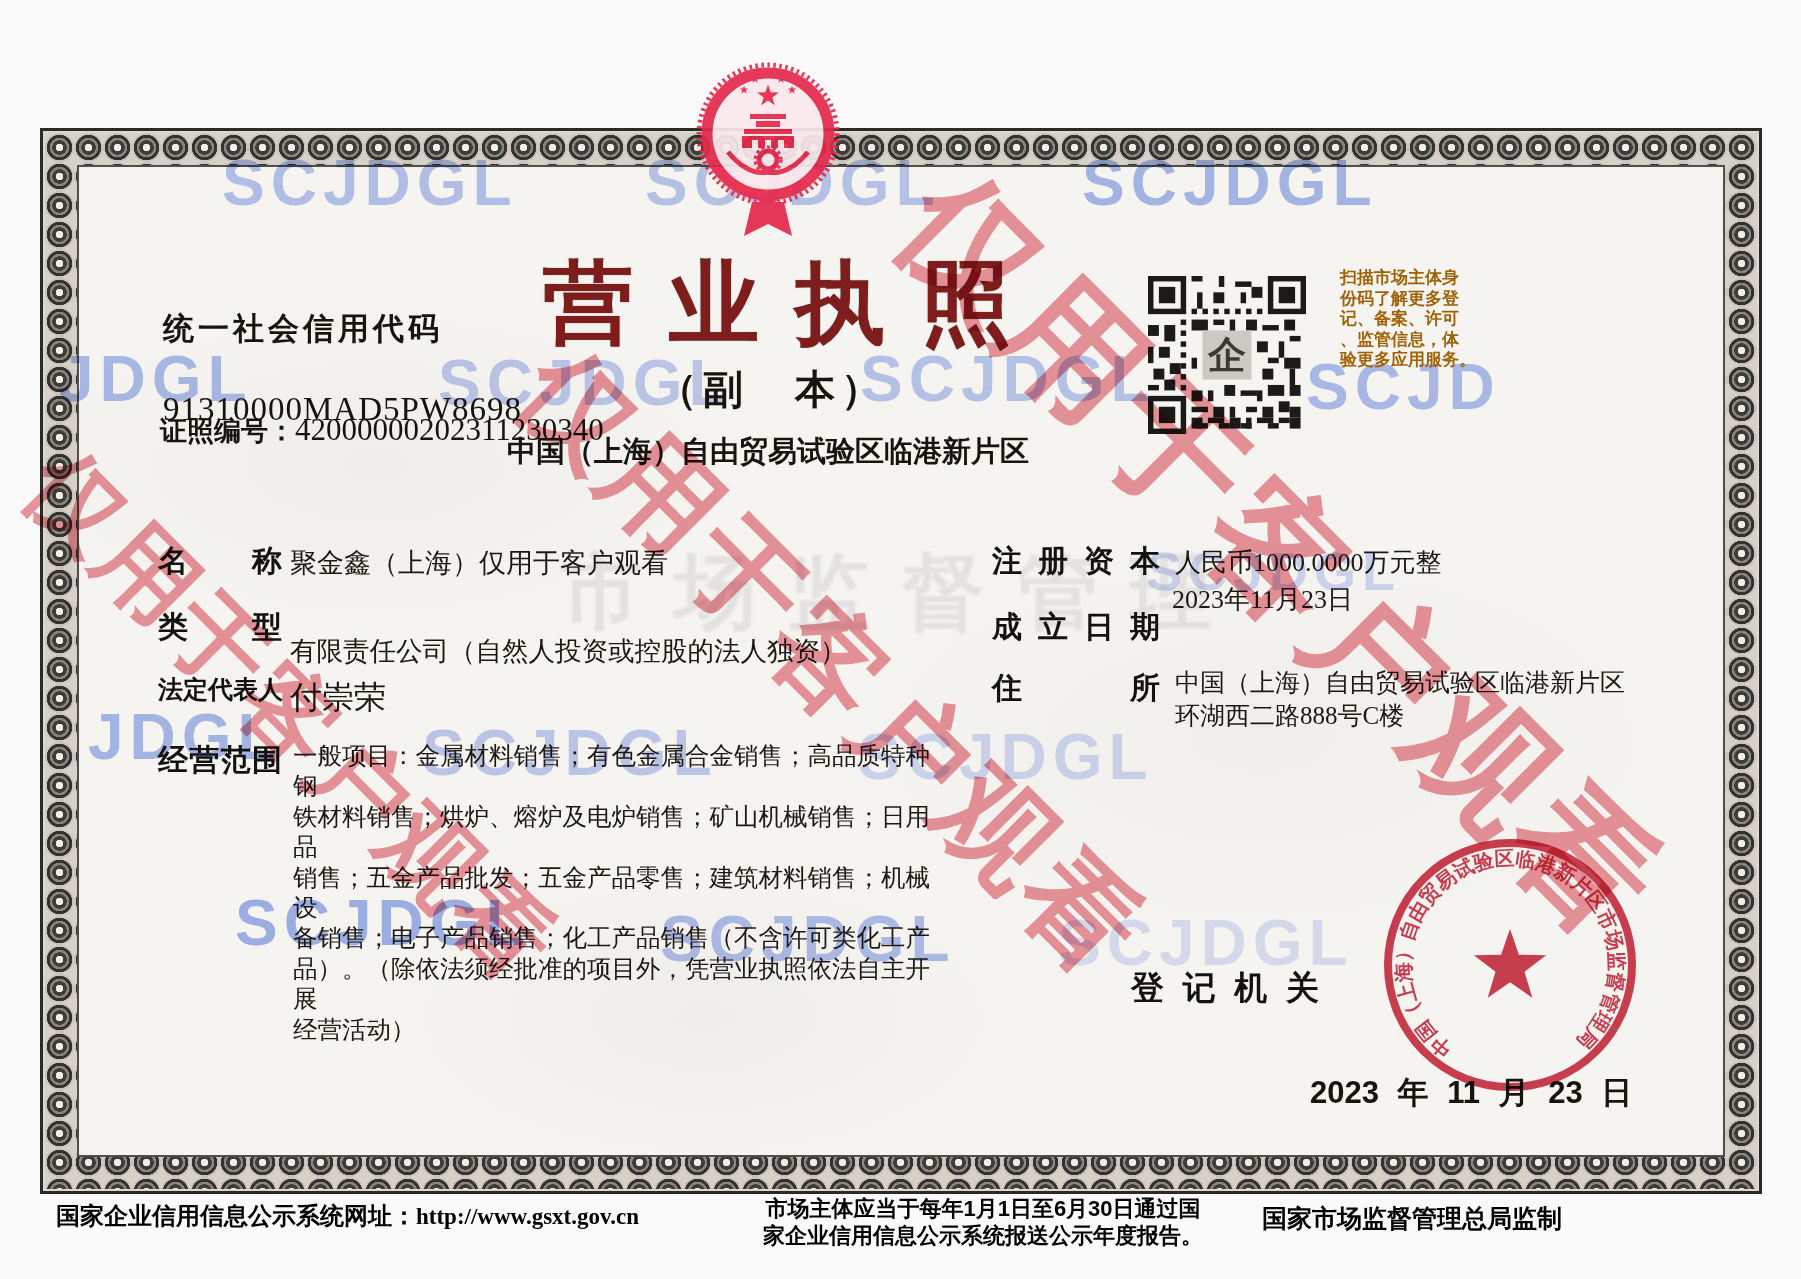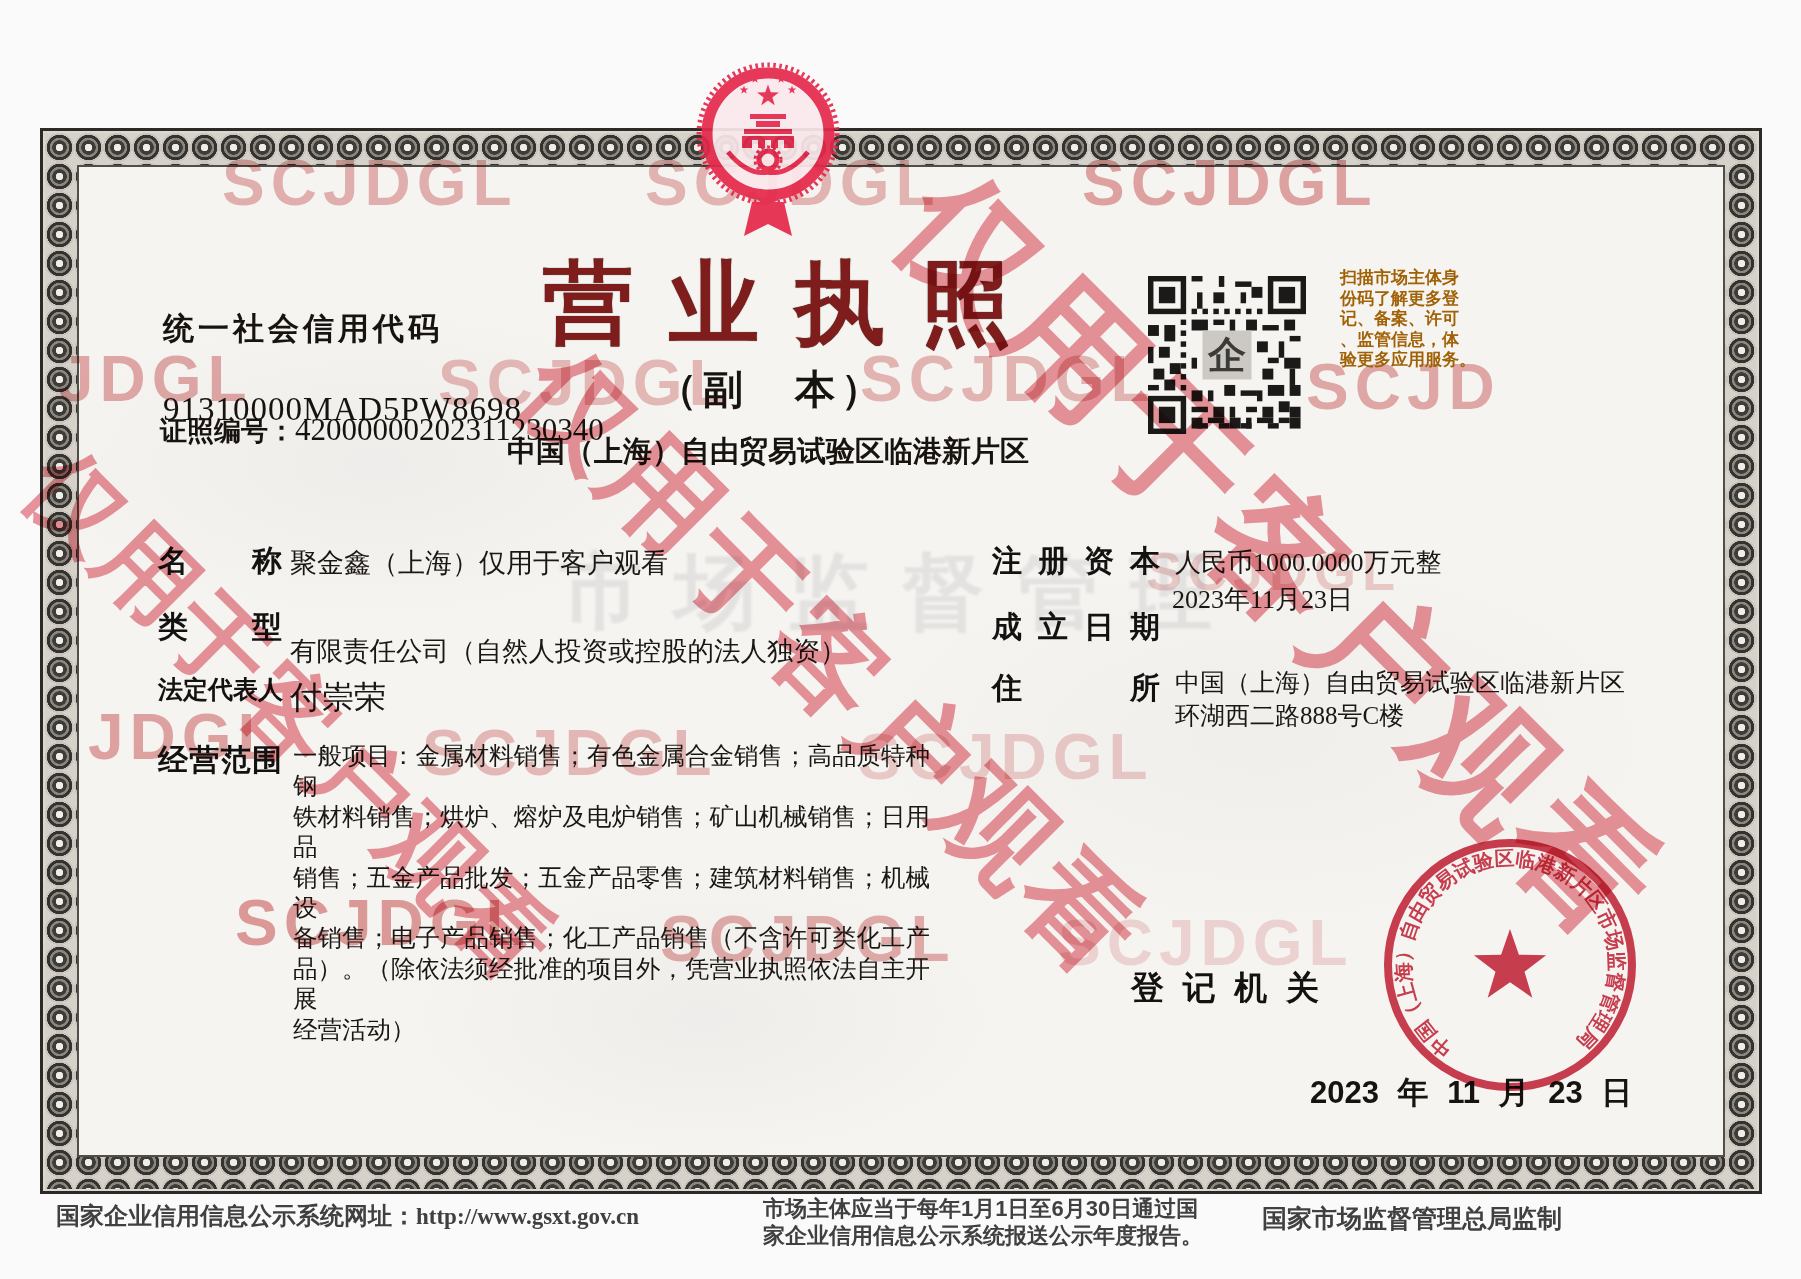--- a/index.html
+++ b/index.html
@@ -47,41 +47,41 @@
     color:#7f1d1d;white-space:nowrap;
     text-shadow:0 0 1px #2b2718;
   }
   .char-justify{display:flex;justify-content:space-between;font-weight:bold;color:#141210;}
   .value{font-family:"Liberation Serif", serif;color:#1b1814;}
   .pre{white-space:pre-line;}
   
   .wm-gray{
     position:absolute;
     font-weight:bold;letter-spacing:6px;font-size:64px;
-    color:#b91c1c;filter:blur(0.6px);
+    color:#1d4ed8;filter:blur(0.6px);
     mix-blend-mode:multiply;
     z-index:3;white-space:nowrap;
   }
   .wm-faint{
     position:absolute;left:560px;top:538px;
     font-size:82px;font-weight:bold;letter-spacing:32px;
     color:rgba(118,120,130,0.55);opacity:0.26;filter:blur(1.1px);
     z-index:3;white-space:nowrap;
   }
   .wm-red{
     position:absolute;
     font-weight:bold;color:#dd4a57;opacity:0.58;
     transform-origin:0 0;transform:rotate(45deg);
     mix-blend-mode:multiply;
     z-index:9;white-space:nowrap;
   }
   
   .content{z-index:5;}
   .qr-caption{font-size:17px;line-height:20.5px;font-weight:bold;color:#a16207;}
-  .footer-text{color:#404040;}
+  .footer-text{color:#000000;text-align:center;}
 </style>
 </head>
 <body>
 
 <div class="frame">
   <div class="band"></div>
   <div class="paper"></div>
 </div>
 
 <span class="wm-gray" style="left:222px;top:146px;opacity:.32">SCJDGL</span>

